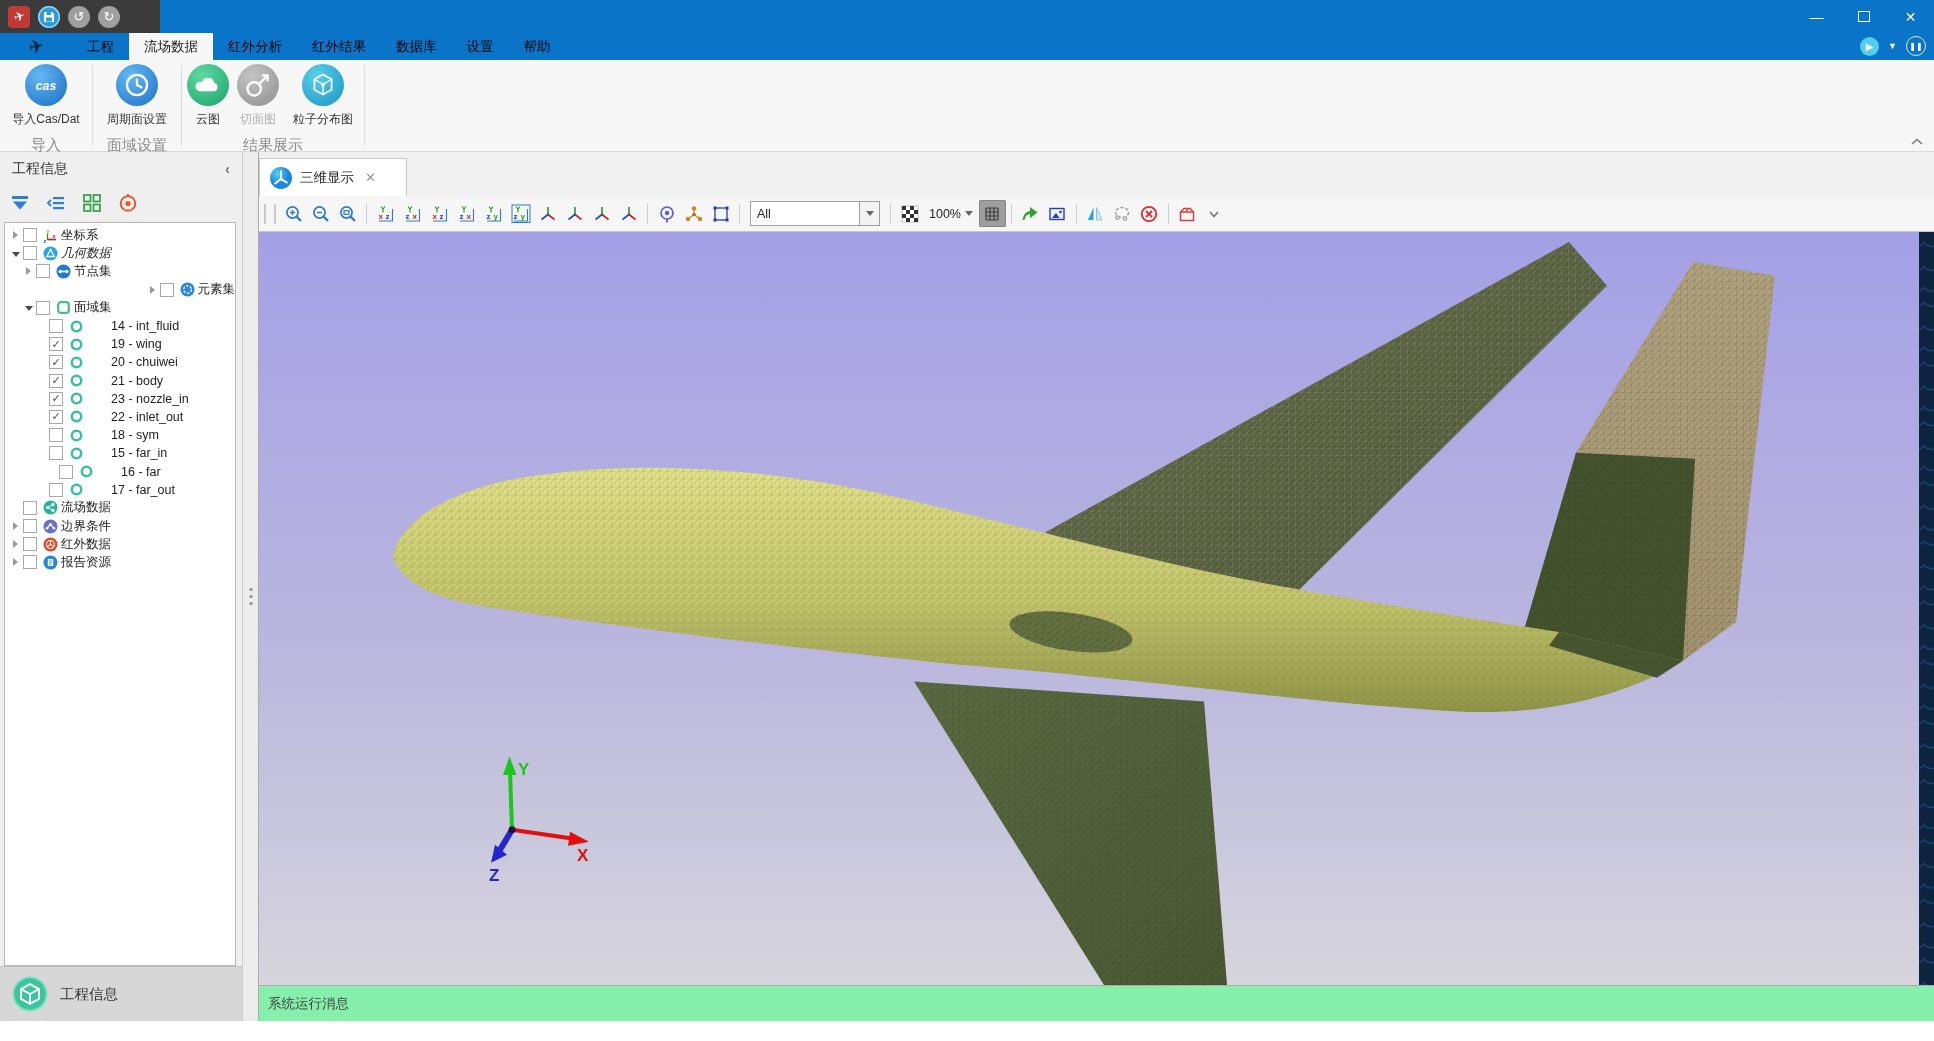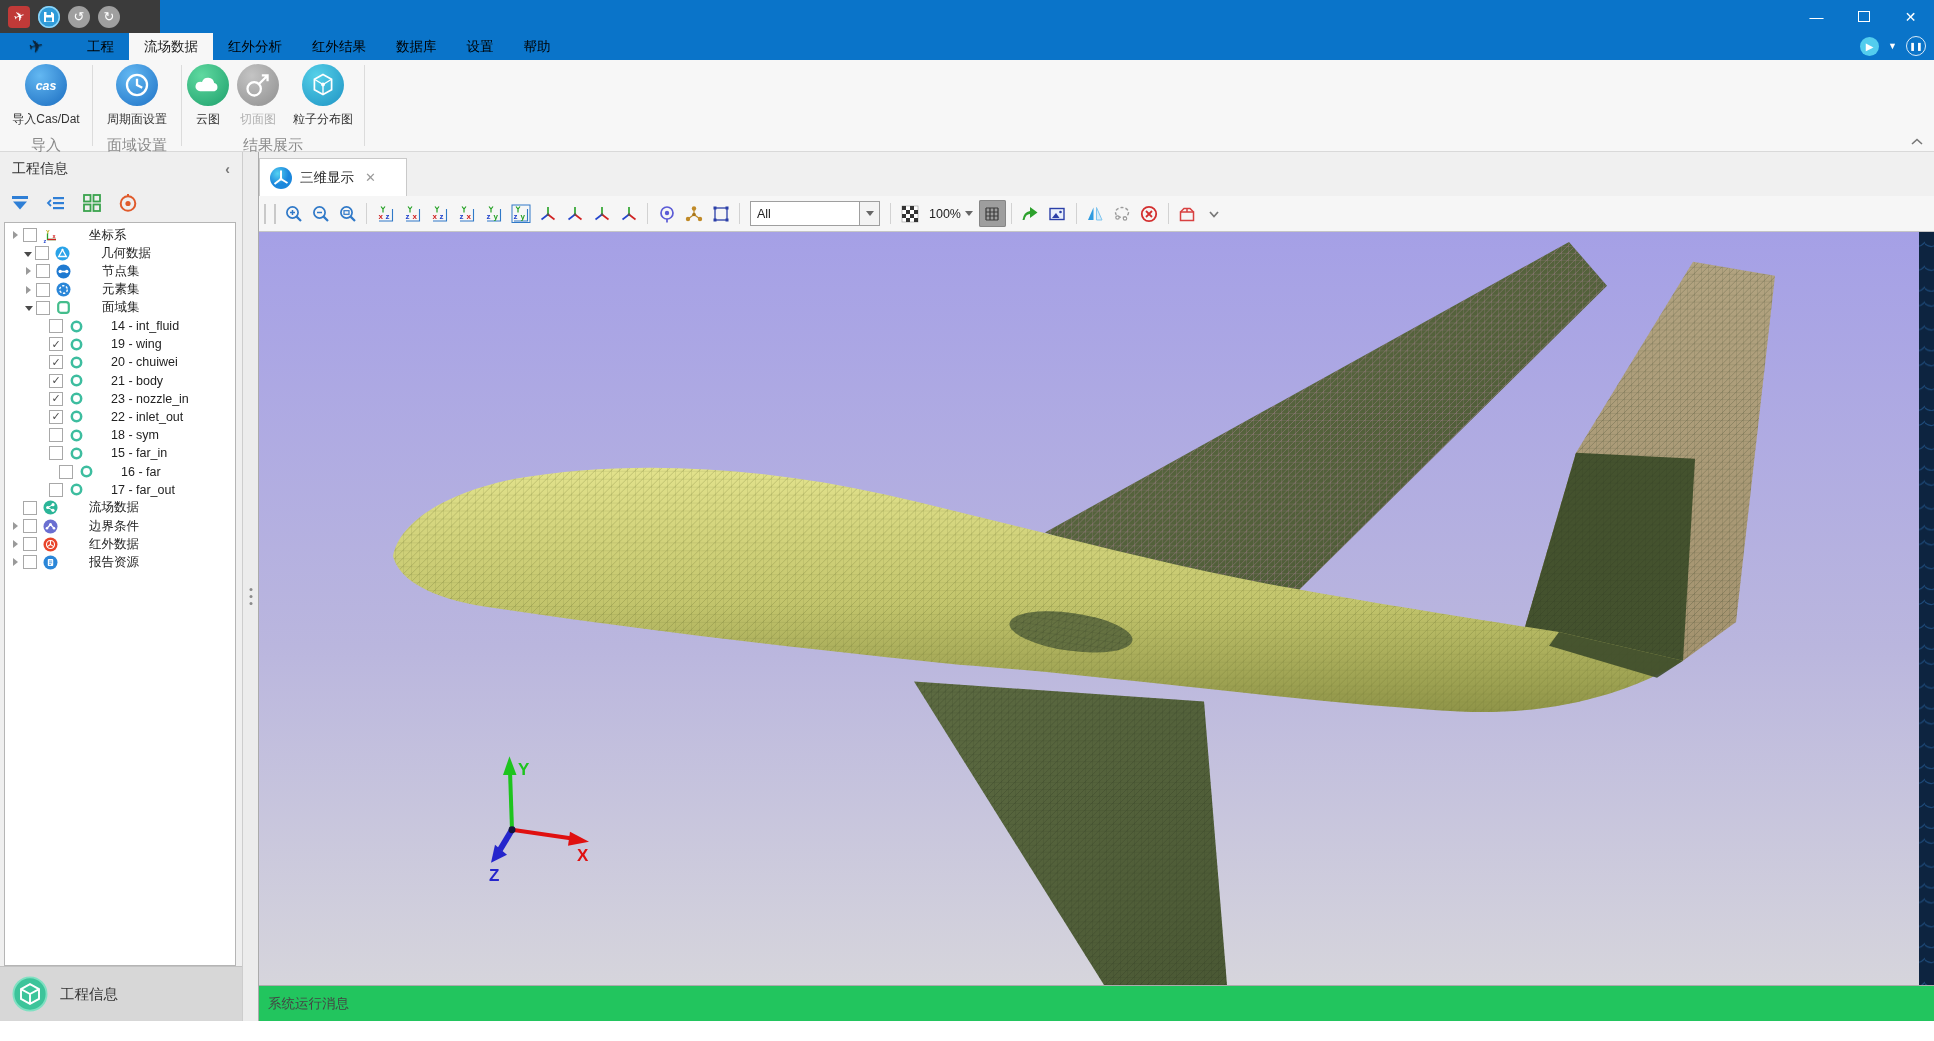--- a/index.html
+++ b/index.html
@@ -60,21 +60,21 @@
   .stool{cursor:pointer;}
   .tree{position:absolute;left:4px;top:70px;width:232px;bottom:55px;background:#fff;
         border:1px solid #b5b5b5;box-sizing:border-box;overflow:hidden;padding-top:3px;font-size:12.5px;color:#222;}
   .trow{height:18.2px;display:flex;align-items:center;cursor:default;}
   .arrslot{width:13px;display:flex;align-items:center;justify-content:center;flex:0 0 auto;}
   .arr-c{width:0;height:0;border-top:4px solid transparent;border-bottom:4px solid transparent;border-left:5px solid #9a9a9a;}
   .arr-e{width:0;height:0;border-left:4px solid transparent;border-right:4px solid transparent;border-top:5px solid #4a4a4a;transform:translateY(1px);}
   .cb{width:12px;height:12px;border:1px solid #a8a8a8;background:#fff;margin:0 3px 0 1px;flex:0 0 auto;
       display:flex;align-items:center;justify-content:center;font-size:11px;color:#4a4a4a;cursor:pointer;line-height:1;}
   .ticon{width:15px;height:15px;margin:0 3px;flex:0 0 auto;}
-  .tlabel{white-space:nowrap;margin-left:28px;}
+  .tlabel{white-space:nowrap;margin-left:0;}
   .tlabel.lv2{margin-left:24px;}
   .sband{position:absolute;left:0;right:0;bottom:0;height:55px;background:#d7d7d7;border-top:1px solid #c2c2c2;
          display:flex;align-items:center;gap:12px;padding-left:12px;box-sizing:border-box;}
   .sband-label{font-size:14.5px;color:#333;}
   
   .splitter{position:absolute;left:242px;top:152px;width:17px;bottom:20px;background:#ececec;
             border-left:1px solid #cdcdcd;border-right:1px solid #ababab;box-sizing:border-box;cursor:col-resize;}
   .splitter .dots{position:absolute;left:50%;top:436px;transform:translateX(-50%);display:flex;flex-direction:column;gap:4px;}
   .splitter .dots i{width:3px;height:3px;border-radius:50%;background:#8a8a8a;}
   
@@ -93,21 +93,21 @@
   .vhandle{width:8px;height:20px;margin:0 4px 0 2px;border-left:2px solid #c9c9c9;border-right:2px solid #c9c9c9;flex:0 0 auto;}
   .combo{width:128px;height:23px;background:#fff;border:1px solid #9f9f9f;display:flex;align-items:stretch;
          margin:0 5px;flex:0 0 auto;cursor:pointer;}
   .combo .val{flex:1;display:flex;align-items:center;padding-left:6px;font-size:12.5px;color:#222;}
   .combo .drop{width:19px;border-left:1px solid #9f9f9f;background:#f3f3f3;display:flex;align-items:center;justify-content:center;}
   .caret-shape{width:0;height:0;border-left:4px solid transparent;border-right:4px solid transparent;border-top:5px solid #666;}
   .zoomlv{display:flex;align-items:center;gap:4px;margin:0 6px;flex:0 0 auto;cursor:pointer;}
   .zoomlv .zl-text{font-size:12.5px;color:#222;}
   .view3d{position:absolute;left:0;right:0;top:80px;bottom:36px;}
   .view3d svg{width:100%;height:100%;}
-  .msgbar{position:absolute;left:0;right:0;bottom:0;height:36px;background:#22c55e;border-top:1px solid #ababab;
+  .msgbar{position:absolute;left:0;right:0;bottom:0;height:36px;background:#86efac;border-top:1px solid #ababab;
           display:flex;align-items:center;padding-left:9px;box-sizing:border-box;font-size:13.5px;color:#444;}
   
   .statusbar{position:absolute;left:0;right:0;bottom:0;height:20px;background:#f1f2f3;border-top:1px solid #cbcbcb;
              display:flex;align-items:center;font-size:12.5px;color:#333;box-sizing:border-box;}
   .sdot{width:9px;height:9px;border-radius:50%;background:#2db52d;margin-left:20px;margin-right:9px;flex:0 0 auto;}
   .sb-icons{margin-left:auto;height:100%;background:#d2d2d2;display:flex;align-items:center;gap:12px;padding:0 11px;}
   .sb-ic{width:16px;height:12px;background:#fff;border:1px solid #9fb8cc;position:relative;cursor:pointer;}
   .sb-ic.left::after{content:"";position:absolute;left:0;top:0;bottom:0;width:7px;background:#2f9be0;}
   .sb-ic.bottom::after{content:"";position:absolute;left:0;right:0;bottom:0;height:5px;background:#2f9be0;}
   .company{margin:0 14px 0 16px;color:#222;white-space:nowrap;}
@@ -276,21 +276,21 @@
             <svg width="15" height="15" viewBox="0 0 15 15">
               <text x="3" y="5.5" font-size="5.5" font-weight="bold" fill="#b8a400">Y</text>
               <path d="M4.5,5.5 V11.5 H13" fill="none" stroke="#2aa02a" stroke-width="1.3"></path>
               <path d="M4.5,11.5 H13" stroke="#d02020" stroke-width="1.3"></path>
               <text x="0.5" y="14.5" font-size="5.5" font-weight="bold" fill="#2244cc">z</text>
               <text x="9.5" y="9.5" font-size="5.5" font-weight="bold" fill="#d02020">x</text>
             </svg>
           </span>
           <span class="tlabel">坐标系</span>
         </div>
-        <div class="trow" style="padding-left: 16px;">
+        <div class="trow" style="padding-left: 4px; font-style: italic;">
           <span class="arrslot">
             <i class="arr-e"></i>
           </span>
           <span class="cb"></span>
           <span class="ticon">
             <svg width="15" height="15" viewBox="0 0 15 15">
               <circle cx="7.5" cy="7.5" r="7" fill="#2aa3e8"></circle>
               <path d="M7.5,3.8 L11.3,10.5 H3.7 Z" fill="none" stroke="#fff" stroke-width="1.3"></path>
               <circle cx="7.5" cy="3.8" r="1.1" fill="#fff"></circle>
             </svg>
@@ -305,21 +305,21 @@
           <span class="ticon">
             <svg width="15" height="15" viewBox="0 0 15 15">
               <circle cx="7.5" cy="7.5" r="7" fill="#1f7ad1"></circle>
               <path d="M3.8,7.5 H11.2" stroke="#fff" stroke-width="1.6"></path>
               <circle cx="4.2" cy="7.5" r="1.7" fill="#fff"></circle>
               <circle cx="10.8" cy="7.5" r="1.7" fill="#fff"></circle>
             </svg>
           </span>
           <span class="tlabel">节点集</span>
         </div>
-        <div class="trow" style="padding-left: 17px;">
+        <div class="trow" style=" justify-content: flex-end;">
           <span class="arrslot">
             <i class="arr-c"></i>
           </span>
           <span class="cb"></span>
           <span class="ticon">
             <svg width="15" height="15" viewBox="0 0 15 15">
               <circle cx="7.5" cy="7.5" r="7" fill="#2a86d8"></circle>
               <circle cx="7.5" cy="7.5" r="3.8" fill="none" stroke="#fff" stroke-width="1.4" stroke-dasharray="2.4,1.6"></circle>
             </svg>
           </span>

